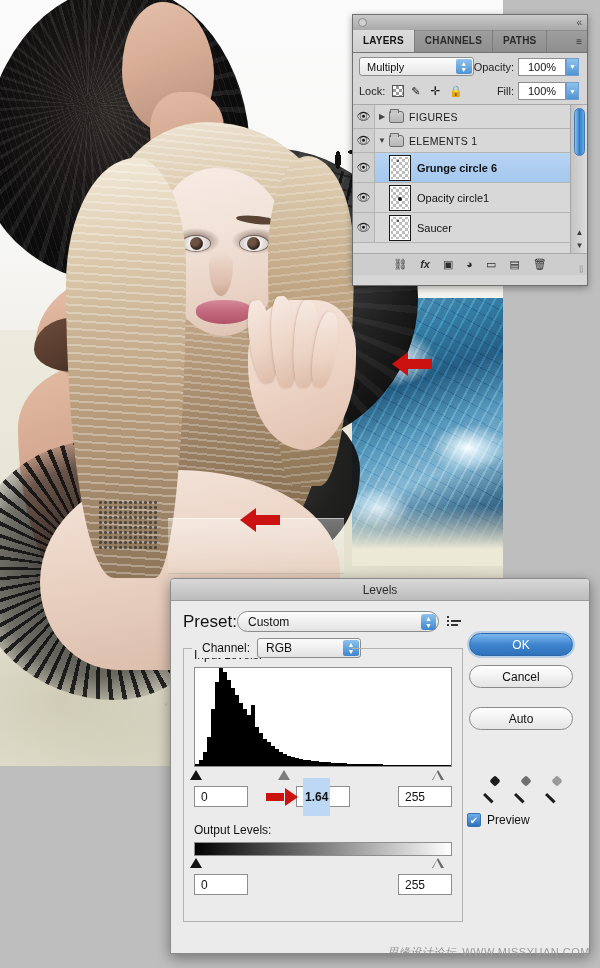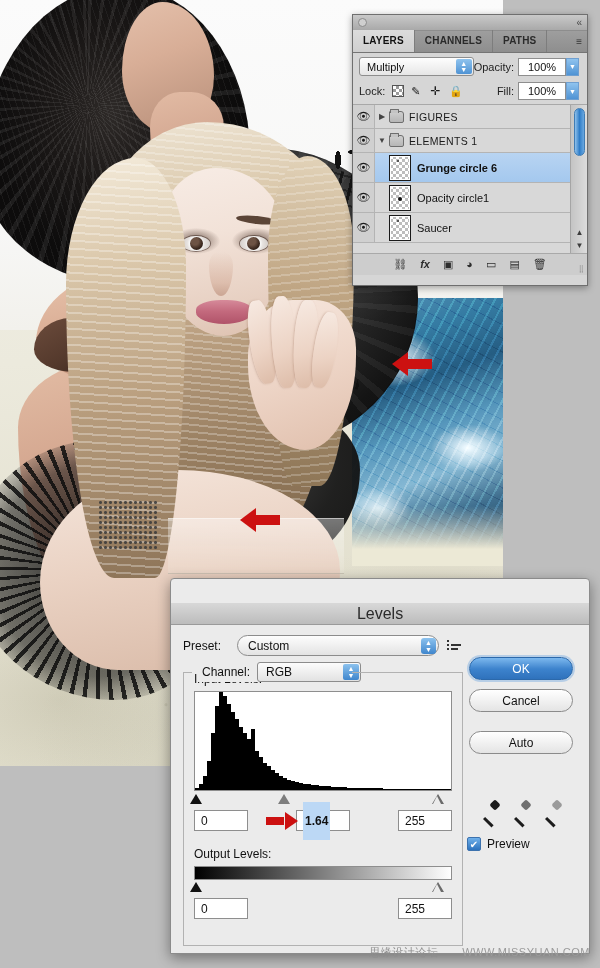--- a/index.html
+++ b/index.html
@@ -444,26 +444,26 @@
     box-shadow: 0 4px 14px rgba(0,0,0,.4);
     font-size:12px; color:#111;
     z-index:60;
     overflow:hidden;
   }
   #dlg-title {
     height:22px;
     background:linear-gradient(180deg,#d8d8d8,#bcbcbc);
     border-bottom:1px solid #9a9a9a;
     text-align:center; line-height:22px;
-    font-size:16px; color:#2b2b2b;margin-top:24px;
+    font-size:12px; color:#2b2b2b;
   }
   #dlg-body { position:relative; padding:10px 12px; }
 
   #preset-row { display:flex; align-items:center; gap:8px; }
-  #preset-label { width:46px; font-size:12px; }
+  #preset-label { width:46px; font-size:17px; }
   #preset-combo {
     width:202px; height:21px; border-radius:11px;
     background:linear-gradient(180deg,#fdfdfd,#e3e3e3);
     border:1px solid #8c8c8c;
     display:flex; align-items:center; padding-left:10px;
     font-size:12px; position:relative;
   }
   #preset-combo .spin2 {
     position:absolute; right:2px; top:2px; width:15px; height:16px;
     border-radius:3px;
@@ -615,21 +615,21 @@
     color:#fff; font-size:10px; line-height:13px; text-align:center;
   }
   #preview-label { font-size:12px; }
 
   
   #watermark {
     position:absolute; right:10px; bottom:8px;
     font-size:11px; color:#9a9a9a; letter-spacing:.5px;
     z-index:70;
   }
-  #watermark .cn { color:#8e8e8e; margin-right:24px; }
+  #watermark .cn { color:#8e8e8e; margin-right:6px;font-style:italic; }
 </style>
 </head>
 <body>
 
 <div id="root">
 
   <div id="canvas">
     <div class="art-layer" id="paper"></div>
     <div class="art-layer" id="backdrop"></div>
     <div class="art-layer" id="teal"></div>

